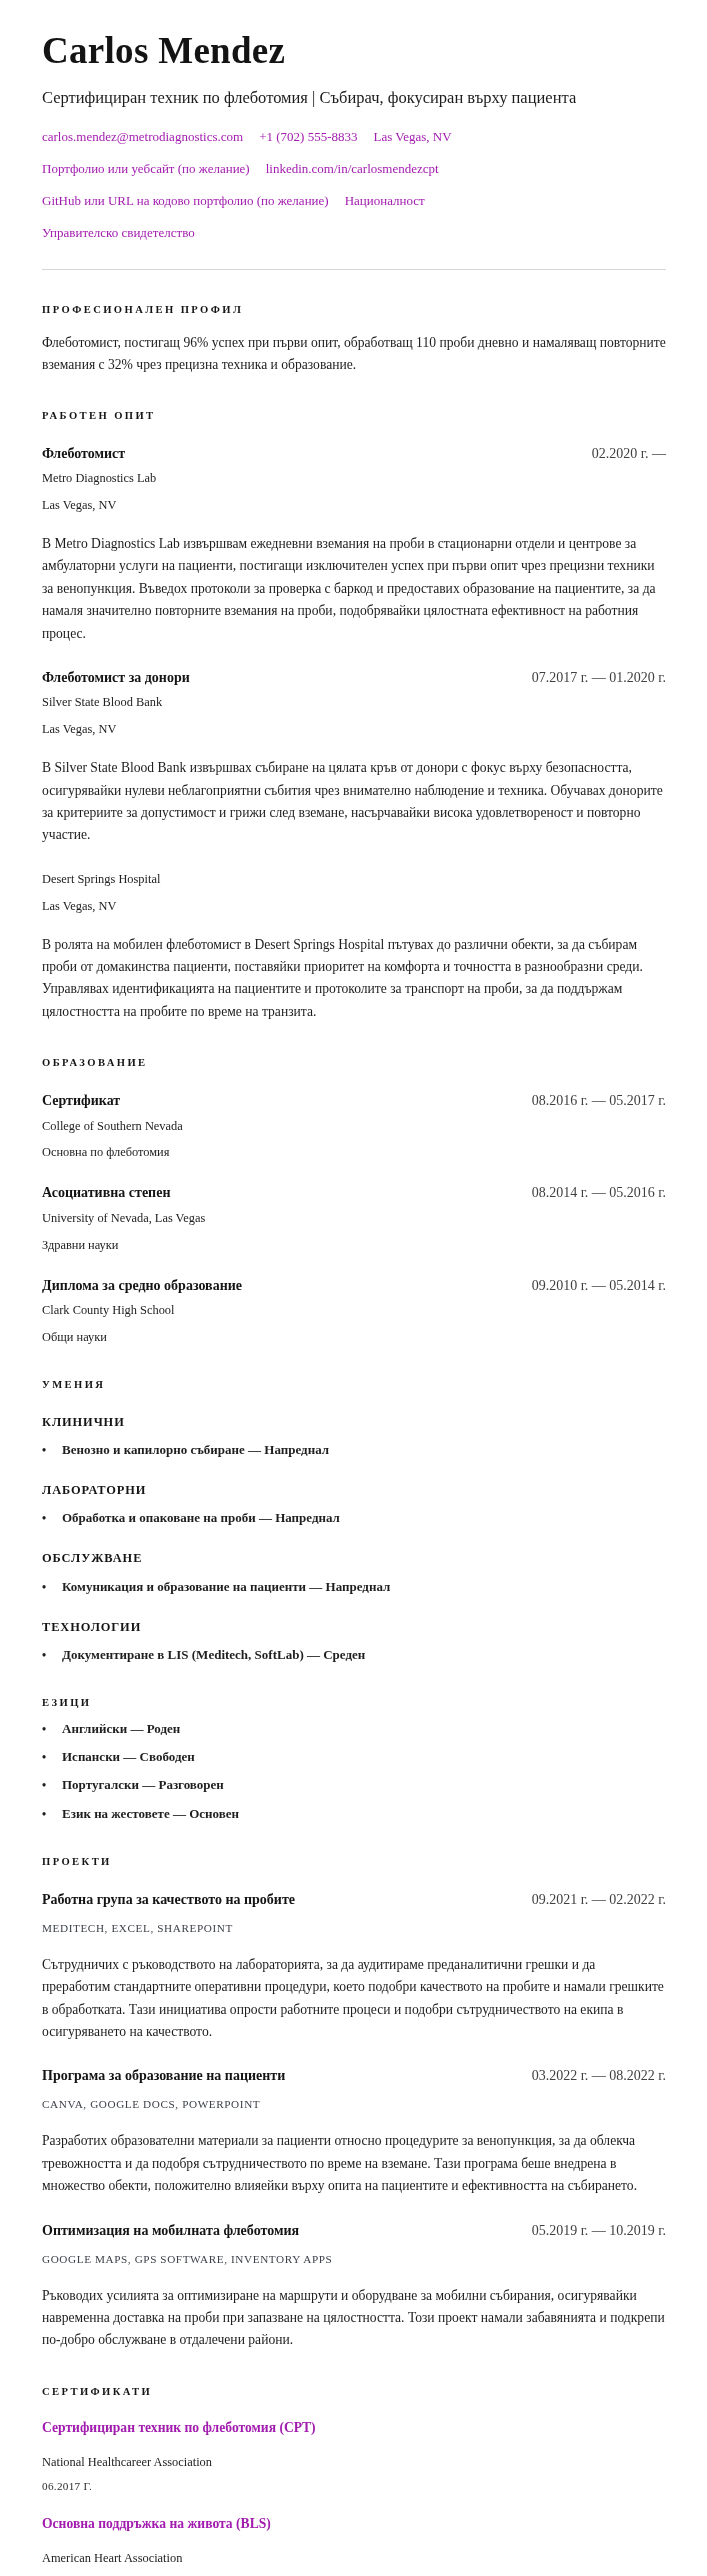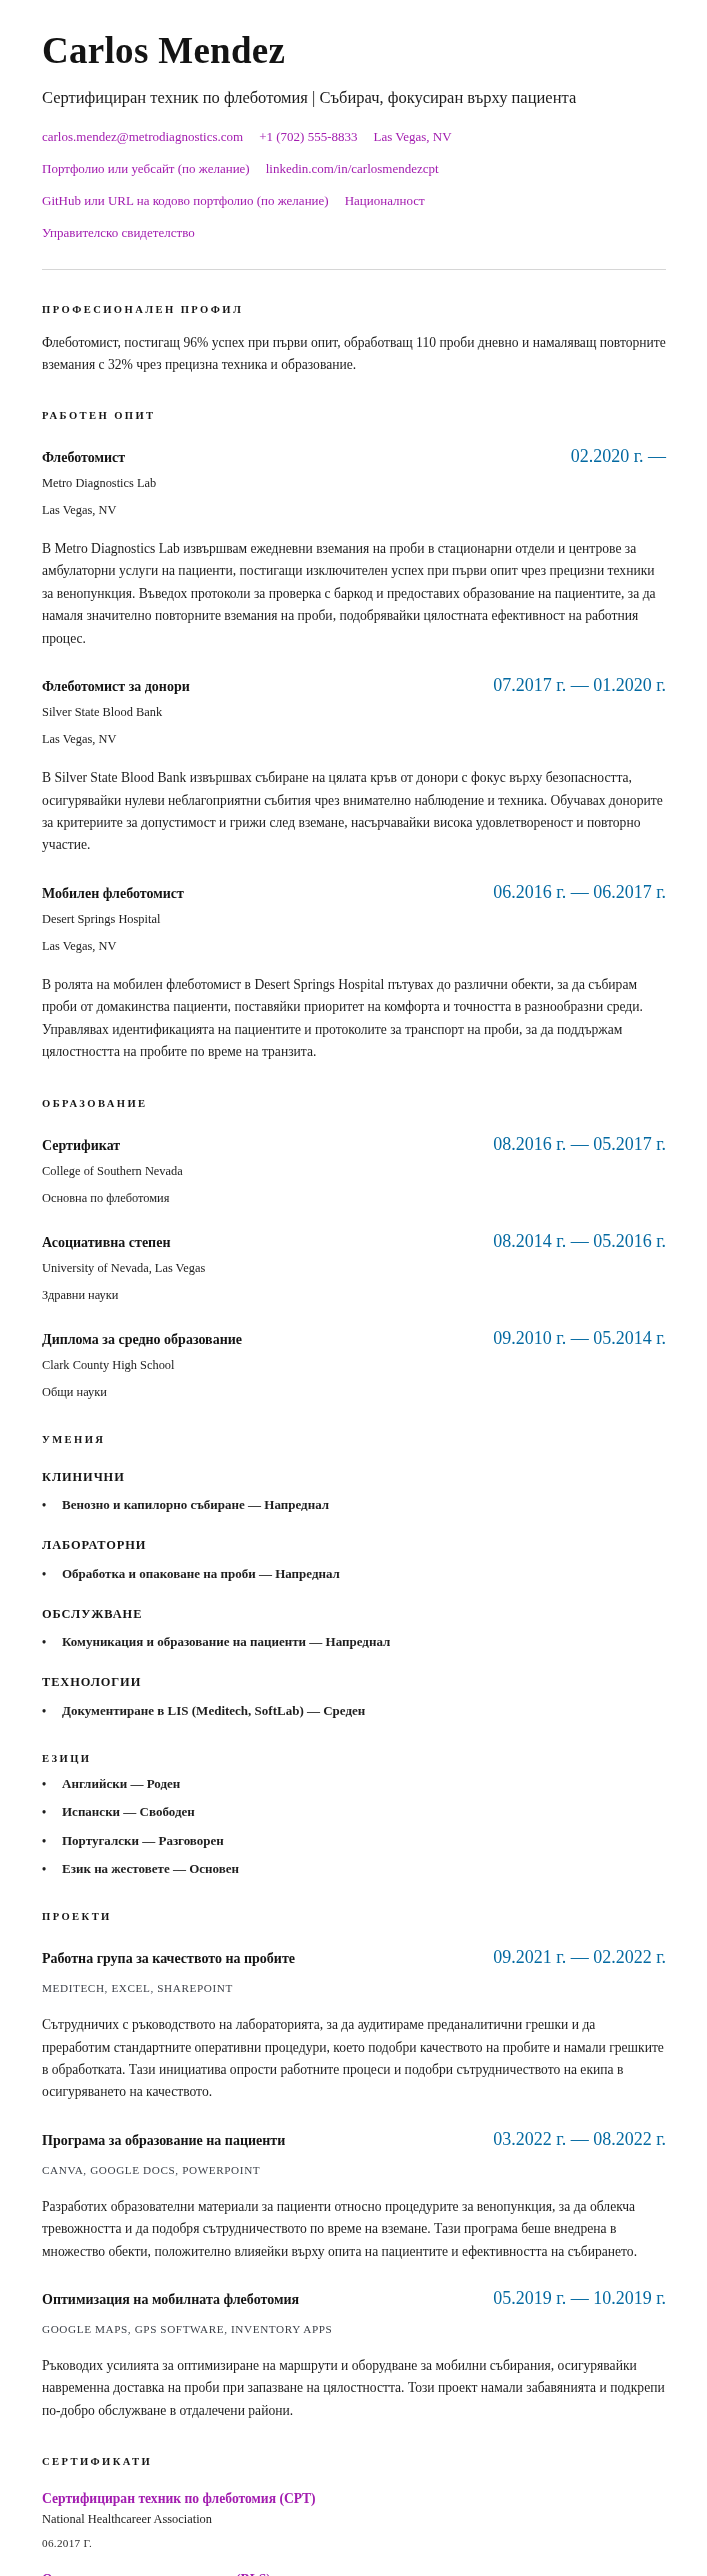--- a/index.html
+++ b/index.html
@@ -63,22 +63,22 @@
     justify-content: space-between;
     align-items: baseline;
     gap: 17.7px;
   }
   .entry-title {
     font-size: 14px;
     font-weight: 700;
     color: #141414;
   }
   .entry-dates {
-    font-size: 18px;
-    color: #0369a1;
+    font-size: 14px;
+    color: #404040;
     white-space: nowrap;
   }
   .entry-sub { font-size: 12.4px; margin-top: 9.4px; color: #222222; }
   .entry-sub + .entry-sub { margin-top: 11.8px; }
   .entry-desc {
     font-size: 13.6px;
     line-height: 22.4px;
     margin-top: 20px;
     color: #1c1c1c;
   }
@@ -104,21 +104,21 @@
   }
   .bullet-item .bullet-icon::before { content: "•"; font-size: 11.8px; }
   .tools-line {
     font-size: 11.2px;
     letter-spacing: 0.6px;
     margin-top: 14px;
     color: #3a3f47;
   }
   .cert-entry { margin-top: 23.6px; }
   .cert-title { font-size: 13.6px; font-weight: 700; color: #a21caf; }
-  .cert-org { font-size: 12.4px; margin-top: 5px; color: #222222; }
+  .cert-org { font-size: 12.4px; margin-top: 19px; color: #222222; }
   .cert-date { font-size: 11.2px; margin-top: 10px; color: #2e2e2e; letter-spacing: 0.3px; }
 </style>
 </head>
 <body>
 
 <div class="page">
 
   <div>
     <div class="name">Carlos Mendez</div>
     <div class="subtitle">Сертифициран техник по флеботомия | Събирач, фокусиран върху пациента</div>
@@ -167,24 +167,20 @@
       <div class="entry-head">
         <span class="entry-title">Флеботомист за донори</span>
         <span class="entry-dates">07.2017 г. — 01.2020 г.</span>
       </div>
       <div class="entry-sub">Silver State Blood Bank</div>
       <div class="entry-sub">Las Vegas, NV</div>
       <div class="entry-desc">В Silver State Blood Bank извършвах събиране на цялата кръв от донори с фокус върху безопасността, осигурявайки нулеви неблагоприятни събития чрез внимателно наблюдение и техника. Обучавах донорите за критериите за допустимост и грижи след вземане, насърчавайки висока удовлетвореност и повторно участие.</div>
     </div>
 
     <div class="entry">
-      <div class="entry-head">
-        <span class="entry-title">Мобилен флеботомист</span>
-        <span class="entry-dates">06.2016 г. — 06.2017 г.</span>
-      </div>
       <div class="entry-sub">Desert Springs Hospital</div>
       <div class="entry-sub">Las Vegas, NV</div>
       <div class="entry-desc">В ролята на мобилен флеботомист в Desert Springs Hospital пътувах до различни обекти, за да събирам проби от домакинства пациенти, поставяйки приоритет на комфорта и точността в разнообразни среди. Управлявах идентификацията на пациентите и протоколите за транспорт на проби, за да поддържам цялостността на пробите по време на транзита.</div>
     </div>
   </div>
 
   <div class="section">
     <div class="section-heading">ОБРАЗОВАНИЕ</div>
 
     <div class="entry">

